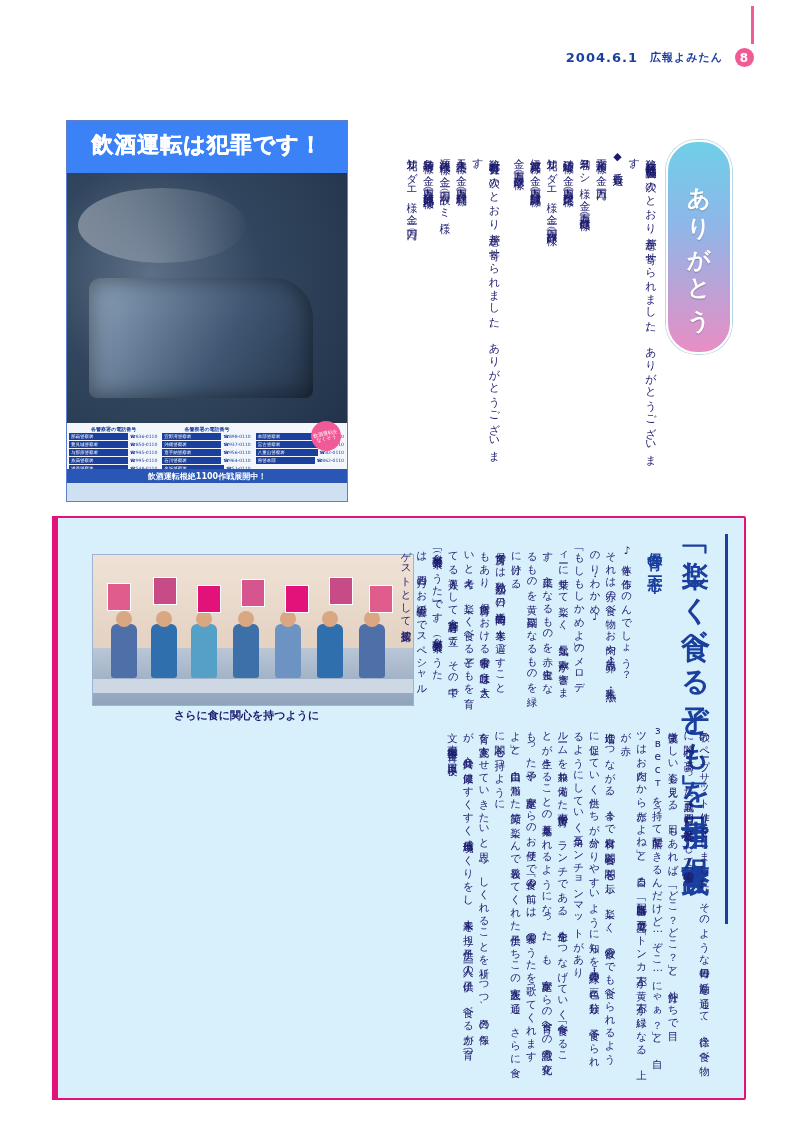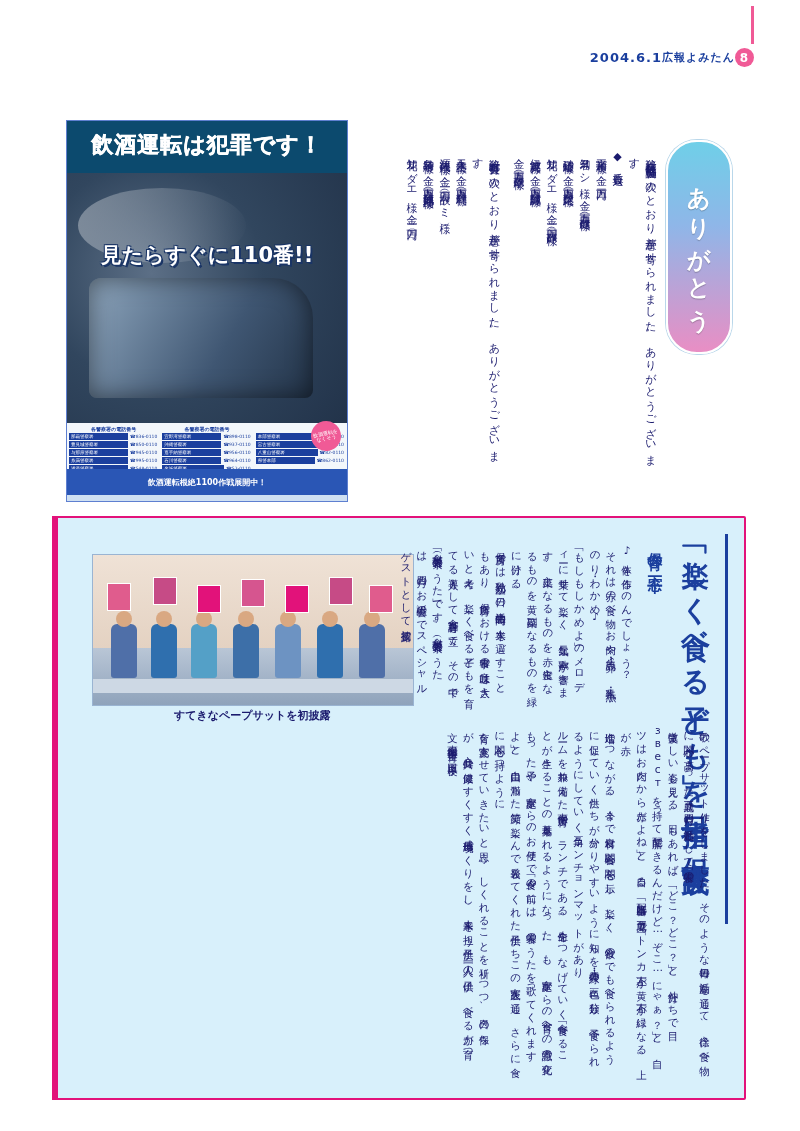--- a/index.html
+++ b/index.html
@@ -12,21 +12,21 @@
     overflow:hidden;
   }
   .page{position:absolute;left:0;top:0;width:800px;height:1131px;}
 
   
   .corner-bar{
     position:absolute;right:46px;top:6px;width:3px;height:38px;background:#f05a96;
   }
   .header{
     position:absolute;right:46px;top:48px;
-    display:flex;align-items:center;gap:0;
+    display:flex;align-items:center;gap:12px;
     font-size:13px;letter-spacing:1px;color:#1b3f9e;font-weight:bold;
   }
   .header .date{font-size:13px;}
   .header .title{font-size:11px;}
   .pagenum{
     width:19px;height:19px;border-radius:50%;
     background:#f05a96;color:#fff;font-size:12px;font-weight:bold;
     display:flex;align-items:center;justify-content:center;
   }
 
@@ -44,21 +44,21 @@
     font-size:23px;font-weight:bold;color:#ffffff;letter-spacing:4px;
     text-shadow:0 1px 1px rgba(0,0,0,.25);
   }
 
   
   .poster{
     position:absolute;left:66px;top:120px;width:280px;height:380px;
     border:1px solid #5e7fd0;background:#cfe0f2;overflow:hidden;
   }
   .poster .p-top{
-    position:absolute;left:0;top:0;width:100%;height:52px;background:#0c4a6e;
+    position:absolute;left:0;top:0;width:100%;height:52px;background:#3b82f6;
   }
   .poster .p-top .t1{
     position:absolute;left:0;right:0;top:9px;text-align:center;
     color:#ffffff;font-size:22px;font-weight:bold;letter-spacing:1px;
     -webkit-text-stroke:0.5px #ffffff;
   }
   .poster .p-photo{
     position:absolute;left:0;top:52px;width:100%;height:250px;
     background:
       radial-gradient(circle at 30% 40%, #5c6f86 0%, #31465e 45%, #22334a 100%),
@@ -83,21 +83,21 @@
   .poster .p-contact{
     position:absolute;left:0;top:302px;width:100%;height:46px;background:#f3f7fb;
     display:flex;
   }
   .p-contact .col{flex:1;padding:3px 2px;display:flex;flex-direction:column;gap:1px;}
   .p-contact .ch{font-size:5px;color:#1b3f9e;text-align:center;font-weight:bold;}
   .p-contact .row{display:flex;gap:1px;}
   .p-contact .nm{background:#1b3f9e;color:#fff;font-size:4.5px;padding:1px 2px;flex:1;white-space:nowrap;overflow:hidden;}
   .p-contact .no{color:#1b3f9e;font-size:4.5px;padding:1px 1px;white-space:nowrap;}
   .poster .p-strip{
-    position:absolute;left:0;top:348px;width:100%;height:26px;background:#2a56b5;
+    position:absolute;left:0;top:348px;width:100%;height:14px;background:#2a56b5;
     color:#ffffff;font-size:8px;font-weight:bold;display:flex;align-items:center;justify-content:center;
   }
   .poster .p-bottom{
     position:absolute;left:0;top:362px;width:100%;height:18px;background:#ffffff;
     color:#1b3f9e;font-size:11px;font-weight:bold;display:flex;align-items:center;justify-content:center;
   }
   .poster .p-seal{
     position:absolute;right:6px;top:300px;width:30px;height:30px;border-radius:50%;
     background:#f05a96;color:#fff;font-size:5px;display:flex;align-items:center;
     justify-content:center;text-align:center;line-height:1.1;transform:rotate(-12deg);
@@ -195,21 +195,20 @@
   </div>
 
   <div class="poster">
     <div class="p-top">
       <div class="t1">飲酒運転は犯罪です！</div>
     </div>
     <div class="p-photo">
       <div class="glare"></div>
     </div>
     <div class="p-overlay">
-      <div>見たらすぐに110番!!</div>
     </div>
 
     <div class="p-contact">
       <div class="col">
         <div class="ch">各警察署の電話番号</div>
         <div class="row">
             <span class="nm">那覇警察署</span>
             <span class="no">☎836-0110</span>
           </div>
         <div class="row">
@@ -317,21 +316,21 @@
       <div class="kid" style="left:266px;background:#4f6fa8;"></div>
       <div class="card" style="left:14px;top:28px;"></div>
       <div class="card" style="left:60px;top:22px;background:#c64b86;"></div>
       <div class="card" style="left:104px;top:30px;background:#e2127a;"></div>
       <div class="card" style="left:148px;top:24px;background:#d6558f;"></div>
       <div class="card" style="left:192px;top:30px;background:#e2127a;"></div>
       <div class="card" style="left:236px;top:22px;background:#c64b86;"></div>
       <div class="card" style="left:276px;top:30px;background:#e05c8d;"></div>
     </div>
 
-    <div class="caption">すてきなペープサットを初披露</div>
+    <div class="caption">さらに食に関心を持つように</div>
 
     <div class="body-upper">
       <div class="col vt" style="height:150px;">♪体を作るのんでしょう？　それは赤の食べ物　お肉や魚・豆・卵♪　牛乳・小魚・のり・わかめ♪</div>
       <div class="col vt" style="height:150px;">「もしもしかめよ」のメロディーに乗せて楽しく、元気な歌声が響きます。主菜になるものを赤、主食になるものを黄、副菜になるものを緑に分ける。</div>
       <div class="col vt" style="height:150px;">保育所では乳幼児が一日の生活時間の大半を過ごすこともあり、保育所における食事の意味は大きいと考え、楽しく食べる子どもを育てる導入として食育計画を立て、その中で「食材（栄養素）のうた」です。食材（栄養素）のうたは、四月のお誕生会のでスペシャルゲストとして初披露</div>
     </div>
 
     <div class="body-lower">
       <div class="col vt">歌」のペープサット作りをしました。そのような毎日の活動を通して、徐々に食べ物に関心が高まった五歳児。四月の活動として「栄養の</div>
       <div class="col vt">微笑ましい姿も見える。日もあれば、「どこ？どこ？」と、仲分たちで目звестを持って配膳できるんだけど…ぞこ…にゃぁ？」と、自ツはお肉だから赤だよね」と、自る。「配膳当番は五歳児で「トンカ左下が黄、右下が緑になる。上が赤、</div>

